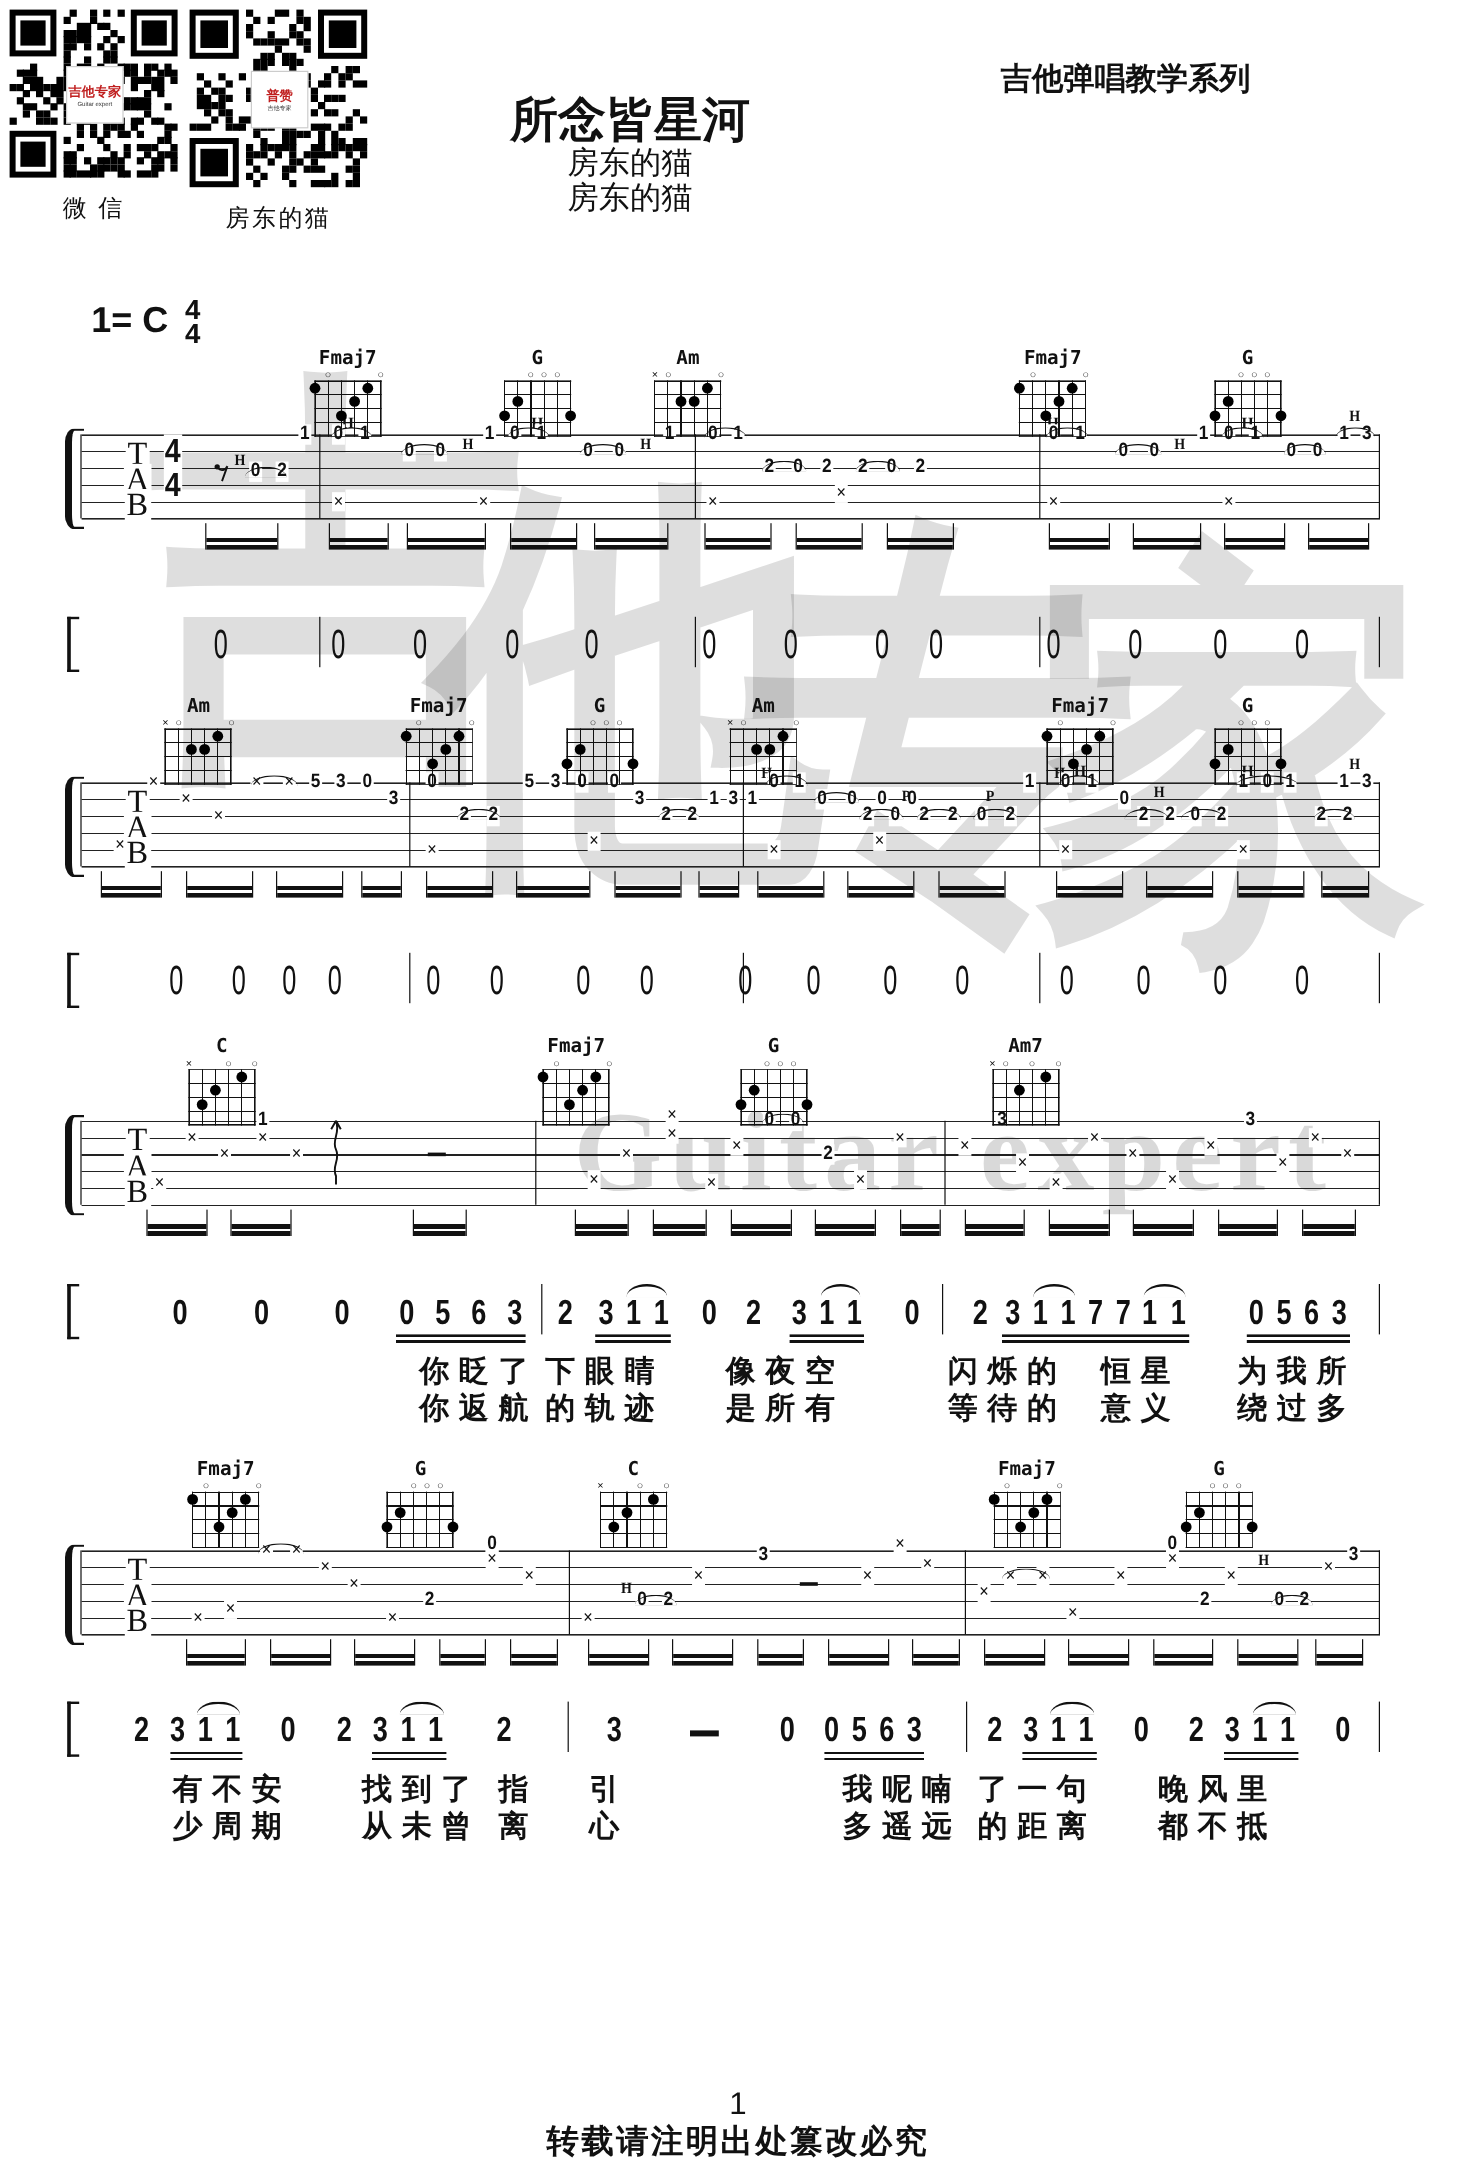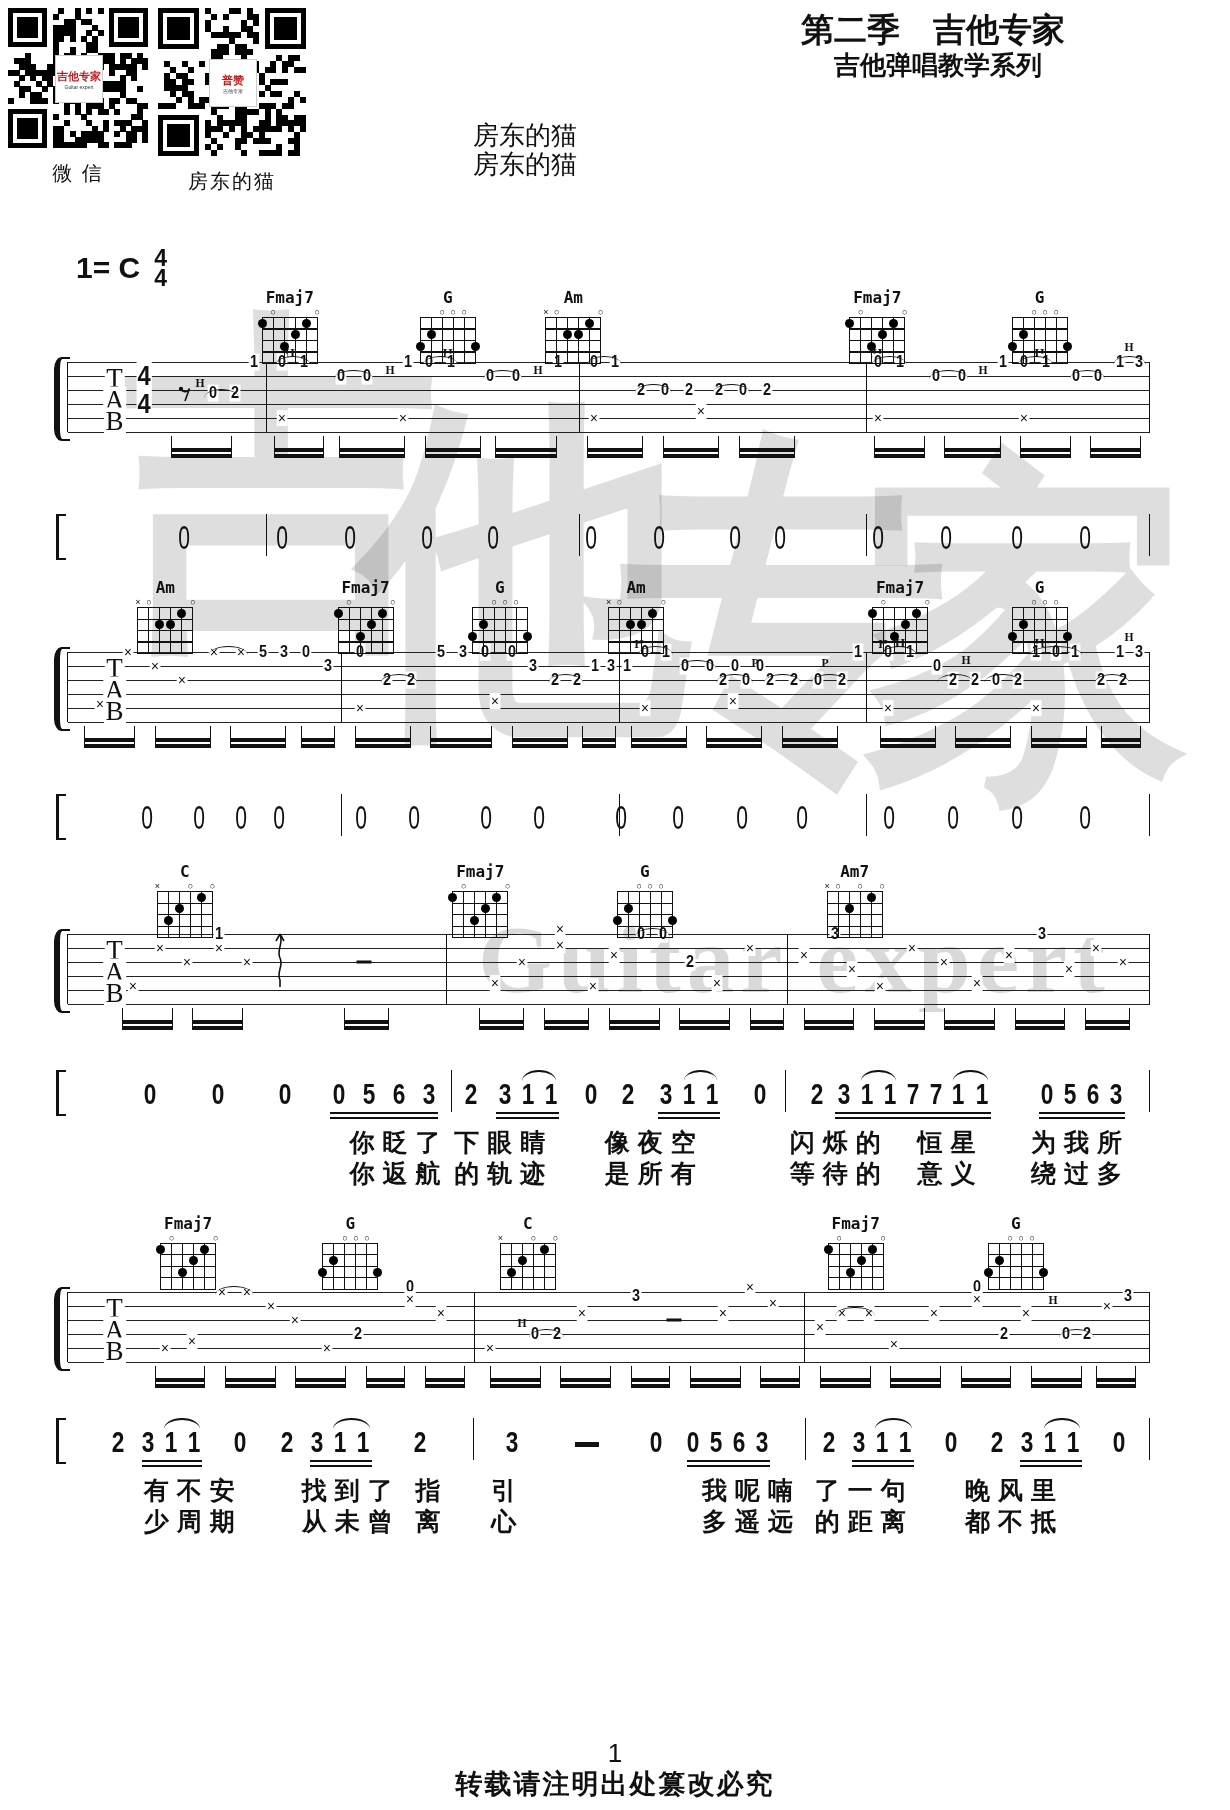--- a/index.html
+++ b/index.html
@@ -85,22 +85,22 @@
 
 <div id="watermark">
     <div class="wm-cn" style="left: 110px; top: 320px;">吉</div>
     <div class="wm-cn" style="left: 360px; top: 405px;">他</div>
     <div class="wm-cn" style="left: 620px; top: 445px;">专</div>
     <div class="wm-cn" style="left: 862px; top: 465px;">家</div>
     <div class="wm-en" style="left: 478px; top: 905px;">Guitar expert</div>
   </div>
 
 <div id="header">
-  <div class="season1" style="right:165px;top:8px">第二季　吉他专家</div>
   <div class="season2" style="right:188px;top:48px">吉他弹唱教学系列</div>
+  <div class="title" style="left:525px;top:72px">所念皆星河</div>
   <div class="artist" style="left:525px;top:118px">房东的猫</div>
   <div class="episode" style="left:525px;top:147px">房东的猫</div>
   <div class="keysig" style="left:76px;top:248px">
     <span>1=</span>&nbsp;<span>C</span>
     <span class="frac">
       <b>4</b>
       <b>4</b>
     </span>
   </div>
   <div id="qrs">

